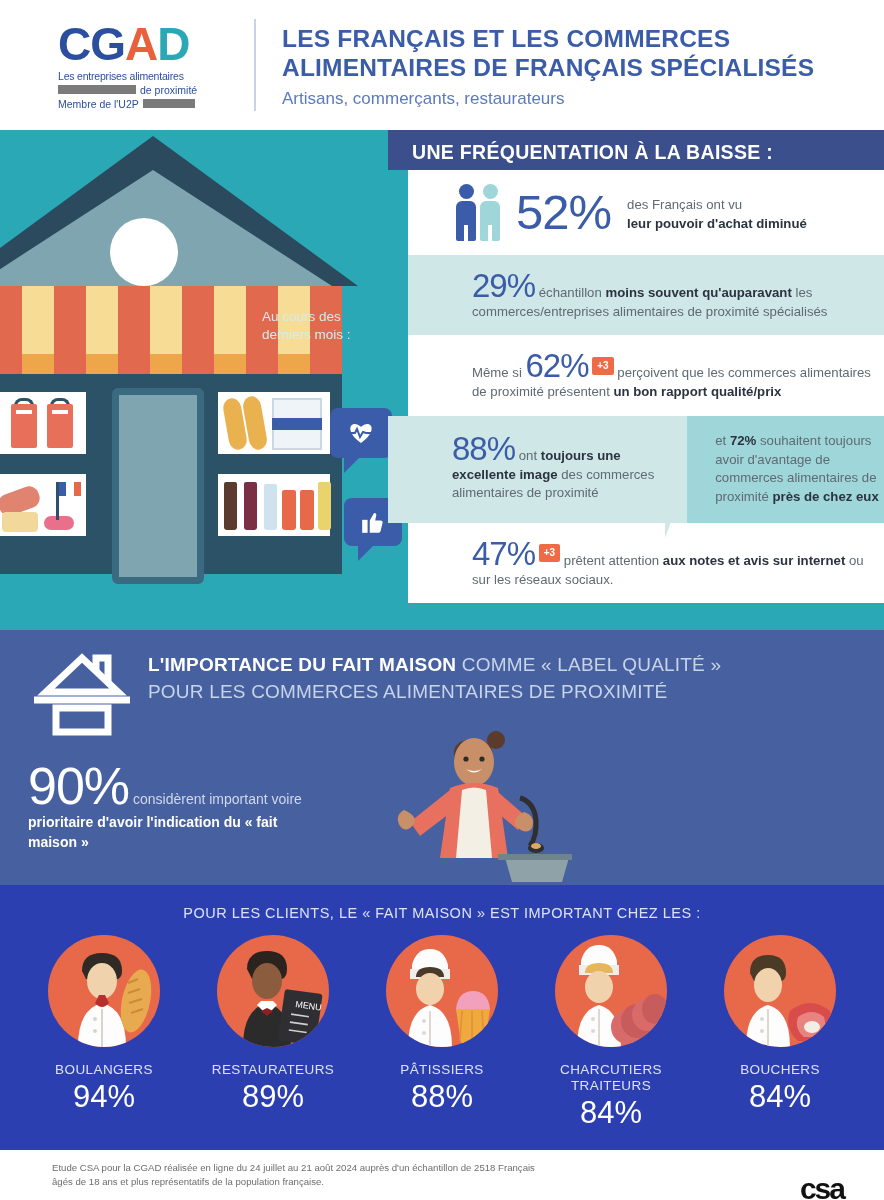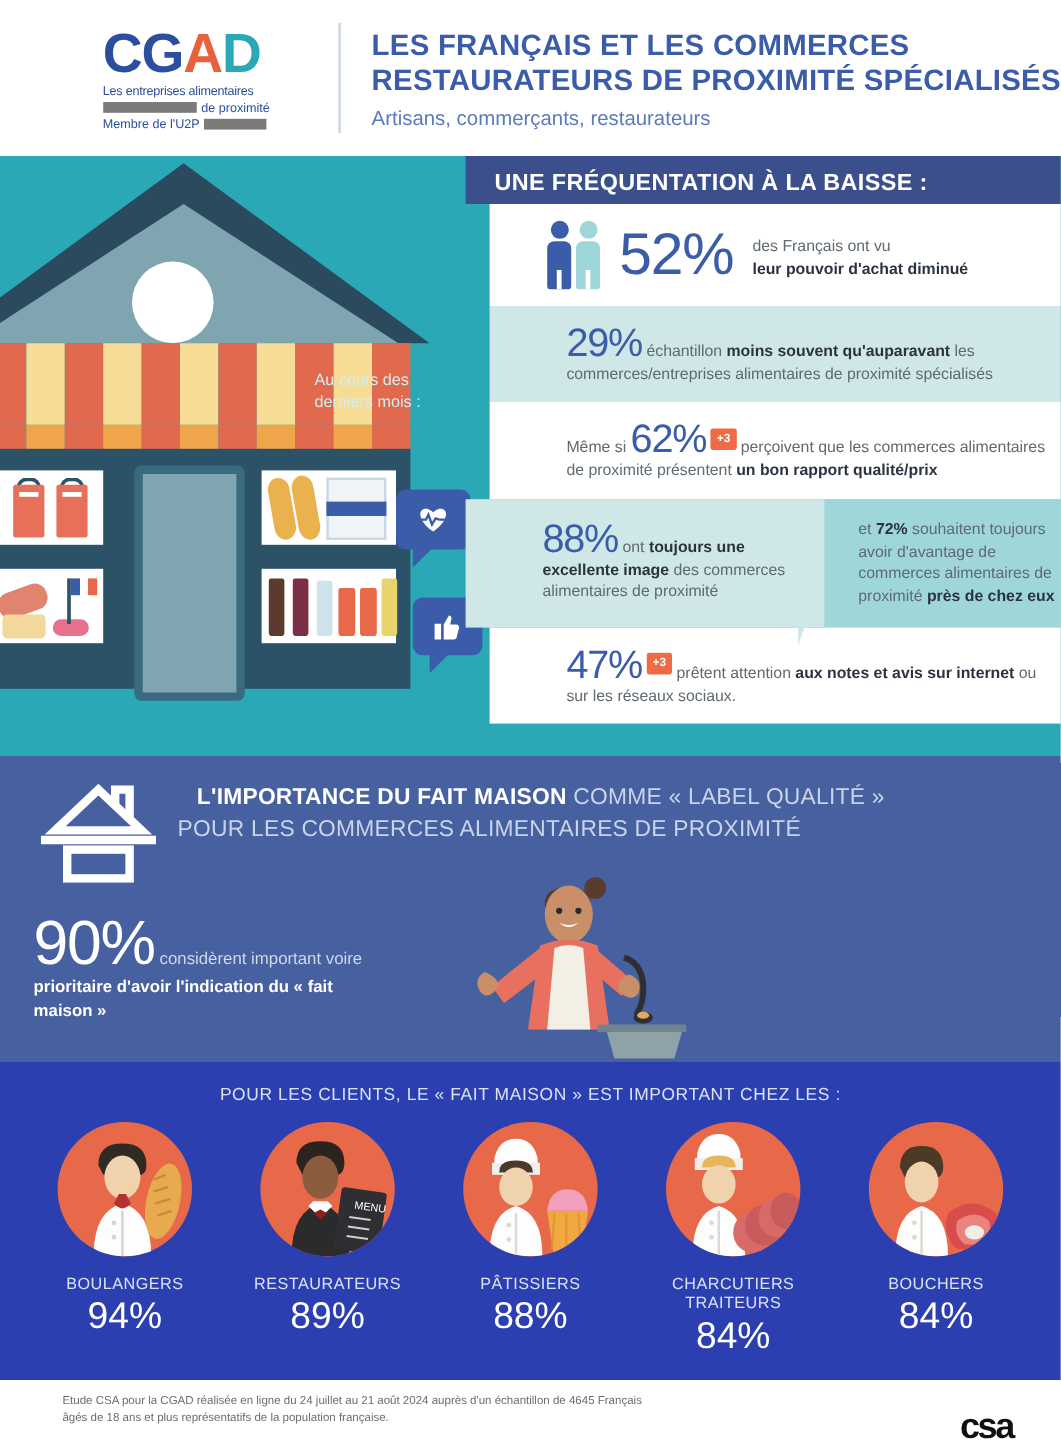--- a/index.html
+++ b/index.html
@@ -12,21 +12,20 @@
   }
   .page { position: relative; width: 884px; height: 1200px; background:#fff; }
 
   
   .header {
     height: 130px;
     display: flex;
     align-items: center;
     padding-left: 58px;
     background: #ffffff;
-    justify-content: flex-end;
   }
   .logo-block { width: 180px; flex: 0 0 180px; }
   .logo-word {
     font-size: 46px;
     font-weight: bold;
     letter-spacing: -1px;
     line-height: 1;
     font-family: "Liberation Sans", sans-serif;
   }
   .logo-c { color: #2b4f9e; }
@@ -121,21 +120,21 @@
   .person { width:20px; }
   .person .head { width:15px; height:15px; border-radius:50%; margin:0 auto 2px; }
   .person .body { width:20px; height:40px; border-radius:6px 6px 2px 2px; position:relative; }
   .person .body::after { content:''; position:absolute; left:8px; bottom:0; width:4px; height:16px; background:#fff; }
 
   
   .sec2 { position:relative; height:255px; background:#47609f; overflow:hidden; padding:22px 0 0 0; }
   .s2-head { display:flex; align-items:flex-start; padding-left:34px; }
   .icon-house { width:104px; flex:0 0 104px; position:relative; height:90px; }
   .s2-title { padding-left:10px; padding-top:2px; }
-  .s2-t1 { font-size:19px; color:#c7d4ea; letter-spacing:.2px;margin-left:16px; }
+  .s2-t1 { font-size:19px; color:#c7d4ea; letter-spacing:.2px; }
   .s2-t1 b { color:#ffffff; }
   .s2-t2 { font-size:19px; color:#c7d4ea; margin-top:5px; letter-spacing:.2px; }
   .s2-body { display:flex; margin-top:12px; }
   .s2-left { width:330px; padding-left:140px; }
   .s2-right { width:330px; padding-left:28px; padding-top:6px; }
   .big-w { color:#fff; font-weight:300; font-size:52px; line-height:1; letter-spacing:-1px; }
   .txt-w { color:#cfd9ec; font-size:14px; line-height:1.45; margin-top:8px; }
   .txt-w b { color:#ffffff; }
   .cook { position:absolute; left:392px; top:96px; width:180px; height:160px; }
 
@@ -169,21 +168,21 @@
         <span>de proximité</span>
       </div>
       <div class="logo-sub3">
         <span>Membre de l'U2P</span>
         <span class="logo-bar" style="width:52px"></span>
       </div>
     </div>
     <div class="hdr-divider"></div>
     <div class="hdr-text">
       <div class="hdr-title">LES FRANÇAIS ET LES COMMERCES</div>
-      <div class="hdr-title">RESTAURATEURS DE PROXIMITÉ SPÉCIALISÉS</div>
+      <div class="hdr-title">ALIMENTAIRES DE FRANÇAIS SPÉCIALISÉS</div>
       <div class="hdr-sub">Artisans, commerçants, restaurateurs</div>
     </div>
   </div>
 
   <div class="sec1">
 
     <div class="shop">
       <div class="roof"></div>
       <div class="roof-in"></div>
       <div class="roof-circle"></div>
@@ -480,21 +479,21 @@
         </div>
         <div class="pro-name">BOUCHERS</div>
         <div class="pro-pct">84%</div>
       </div>
 
     </div>
   </div>
 
   <div class="footer">
     <div class="foot-txt">
-      <div>Etude CSA pour la CGAD réalisée en ligne du 24 juillet au 21 août 2024 auprès d'un échantillon de 4645 Français</div>
+      <div>Etude CSA pour la CGAD réalisée en ligne du 24 juillet au 21 août 2024 auprès d'un échantillon de 2518 Français</div>
       <div>âgés de 18 ans et plus représentatifs de la population française.</div>
     </div>
     <div class="csa">
       <div class="csa-word">csa</div>
       <div class="csa-sub">RESEARCH</div>
     </div>
   </div>
 
 </div>
 

